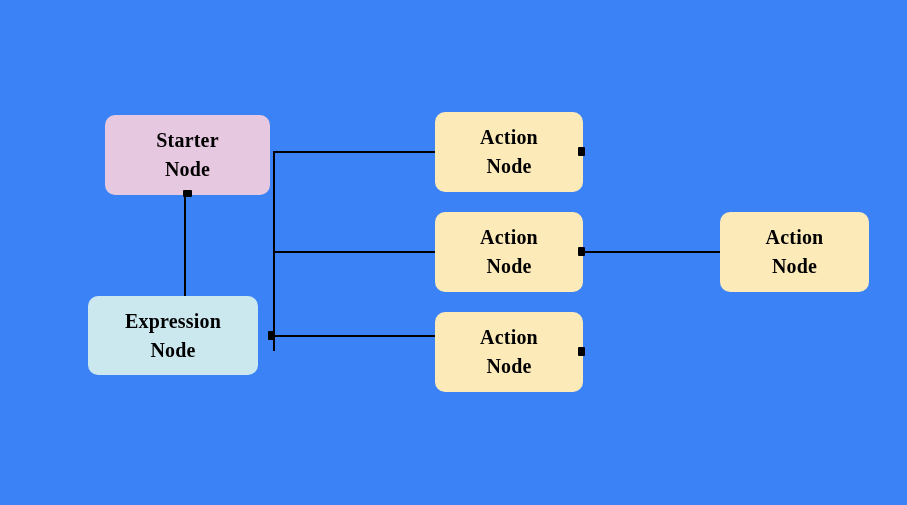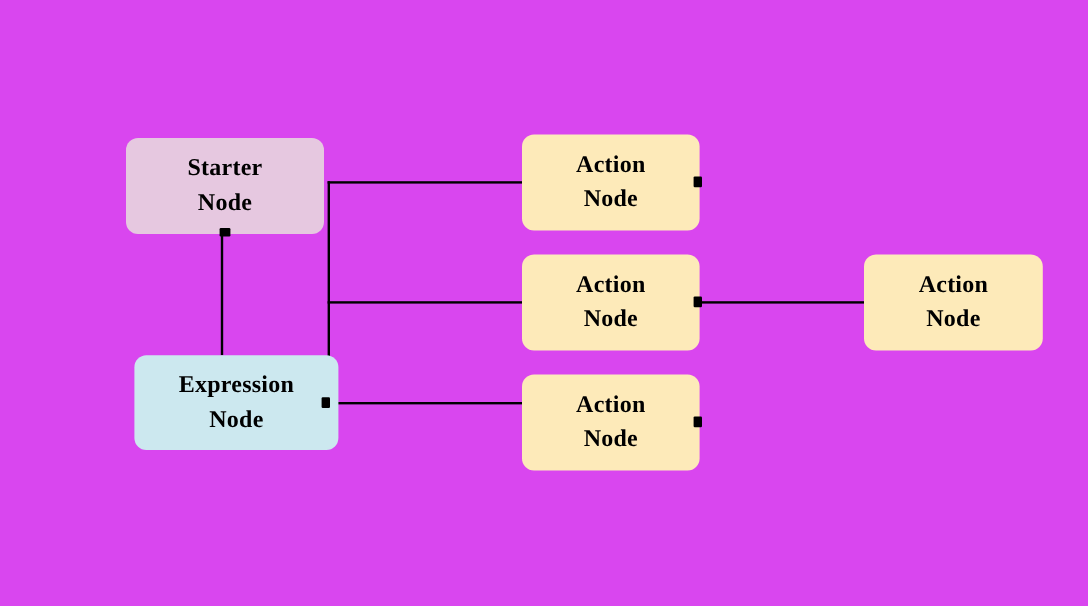--- a/index.html
+++ b/index.html
@@ -4,21 +4,21 @@
 <style>
   html, body {
     margin: 0;
     padding: 0;
     background: #000000;
   }
   #canvas {
     position: relative;
     width: 907px;
     height: 505px;
-    background: #d946ef;
+    background: #3b82f6;
     overflow: hidden;
     font-family: "Liberation Serif", "DejaVu Serif", serif;
   }
   .node {
     position: absolute;
     box-sizing: border-box;
     border-radius: 10px;
     display: flex;
     flex-direction: column;
     align-items: center;
@@ -65,21 +65,21 @@
   <div class="edge" style="left:273px; top:335px; width:162px; height:2px;"></div>
   <div class="edge" style="left:273px; top:151px; width:2px; height:200px;"></div>
   <div class="edge" style="left:583px; top:251px; width:137px; height:2px;"></div>
 
   <div class="node" style="left:105px; top:115px; width:165px; height:80px; background:#e6c8e0;">
     <span class="line1">Starter</span>
     <span class="line2">Node</span>
   </div>
   <div class="stub stub-bottom" style="left:183px; top:190px;"></div>
 
-  <div class="node" style="left:112px; top:296px; width:170px; height:79px; background:#cce8ef;">
+  <div class="node" style="left:88px; top:296px; width:170px; height:79px; background:#cce8ef;">
     <span class="line1">Expression</span>
     <span class="line2">Node</span>
   </div>
   <div class="stub stub-right" style="left:268px; top:331px;"></div>
 
   <div class="node" style="left:435px; top:112px; width:148px; height:80px; background:#fdeab9;">
     <span class="line1">Action</span>
     <span class="line2">Node</span>
   </div>
   <div class="stub stub-right" style="left:578px; top:147px;"></div>

